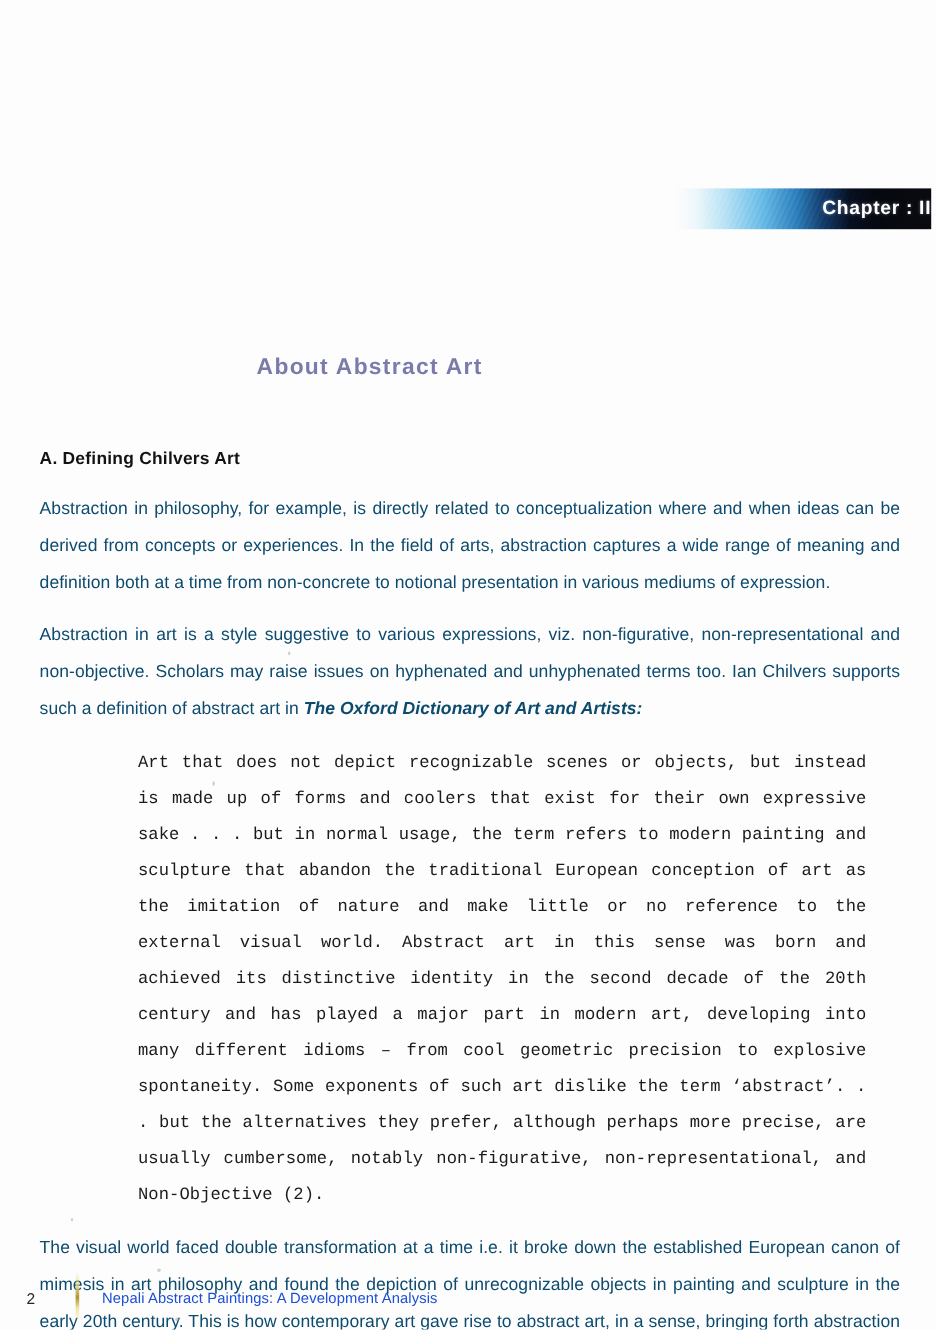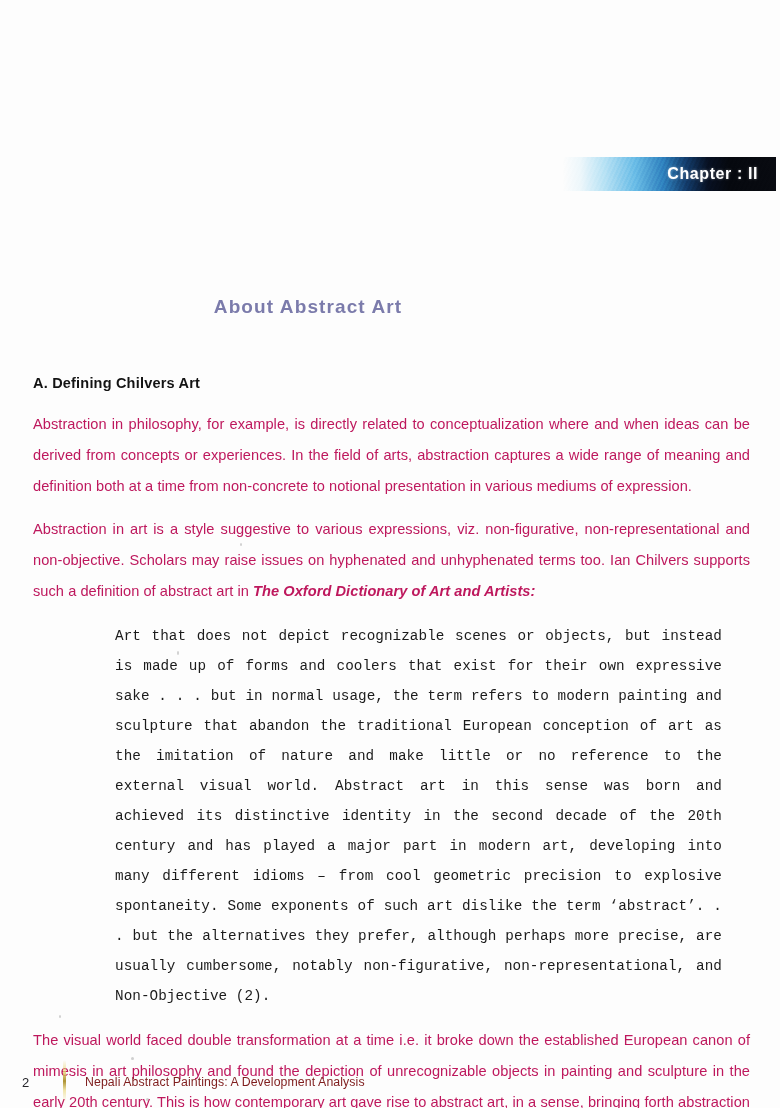--- a/index.html
+++ b/index.html
@@ -30,21 +30,20 @@
         rgba(96,184,229,0.95) 34%,
         rgba(46,128,190,1) 47%,
         rgba(18,58,104,1) 58%,
         rgba(7,16,34,1) 68%,
         rgba(5,8,14,1) 78%,
         rgba(8,10,16,1) 100%);
     display: flex;
     align-items: center;
     justify-content: flex-end;
     box-sizing: border-box;
-    padding-right: 18px;
   }
   .chapter-banner::after {
     content: "";
     position: absolute;
     left: 0; top: 0; right: 0; bottom: 0;
     background:
       repeating-linear-gradient(115deg, rgba(255,255,255,0.05) 0 2px, rgba(0,0,0,0.035) 2px 4px);
     pointer-events: none;
     mix-blend-mode: overlay;
   }
@@ -82,21 +81,21 @@
   .section-heading {
     font-size: 14.5px;
     font-weight: bold;
     color: #131313;
     letter-spacing: 0.2px;
     margin: 0 0 18px 0;
   }
   p.body-para {
     font-size: 14.6px;
     line-height: 31px;
-    color: #be185d;
+    color: #0c4a6e;
     text-align: justify;
     margin: 0 0 12px 0;
     letter-spacing: 0.05px;
   }
   p.body-para:last-child { margin-bottom: 12px; }
   .blockquote {
     margin: 14px 0 14px 82px;
     width: 607px;
     font-family: Liberation Mono, monospace;
   }
@@ -140,21 +139,21 @@
       rgba(168,140,40,0.95) 50%,
       rgba(235,219,135,0.7) 72%,
       rgba(255,255,255,0) 100%);
     border-radius: 2px;
   }
   .footer-title {
     position: absolute;
     left: 85px;
     top: 5px;
     font-size: 12.3px;
-    color: #7f1d1d;
+    color: #1d4ed8;
     letter-spacing: 0.1px;
   }
 
   
   .speck {
     position: absolute;
     background: #a9a9a9;
     border-radius: 50%;
     opacity: 0.55;
   }

